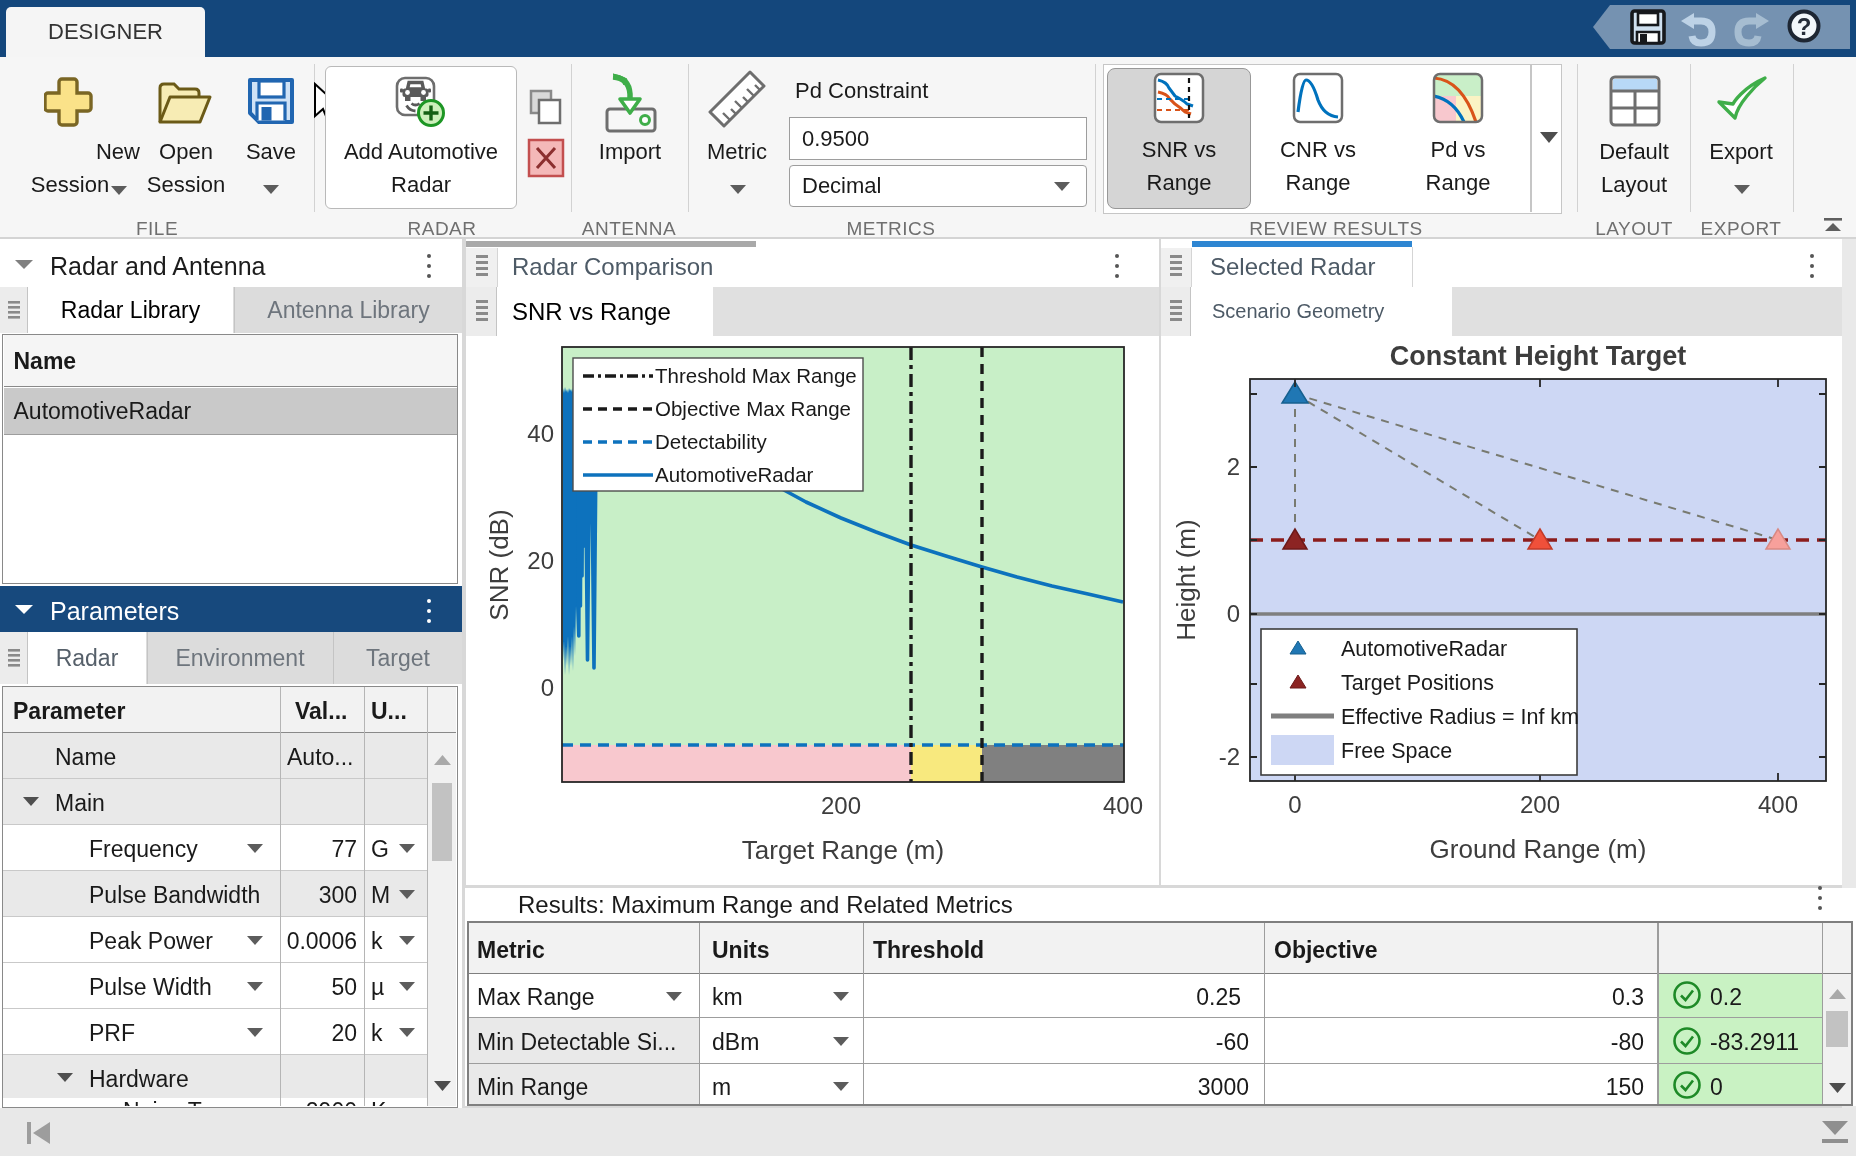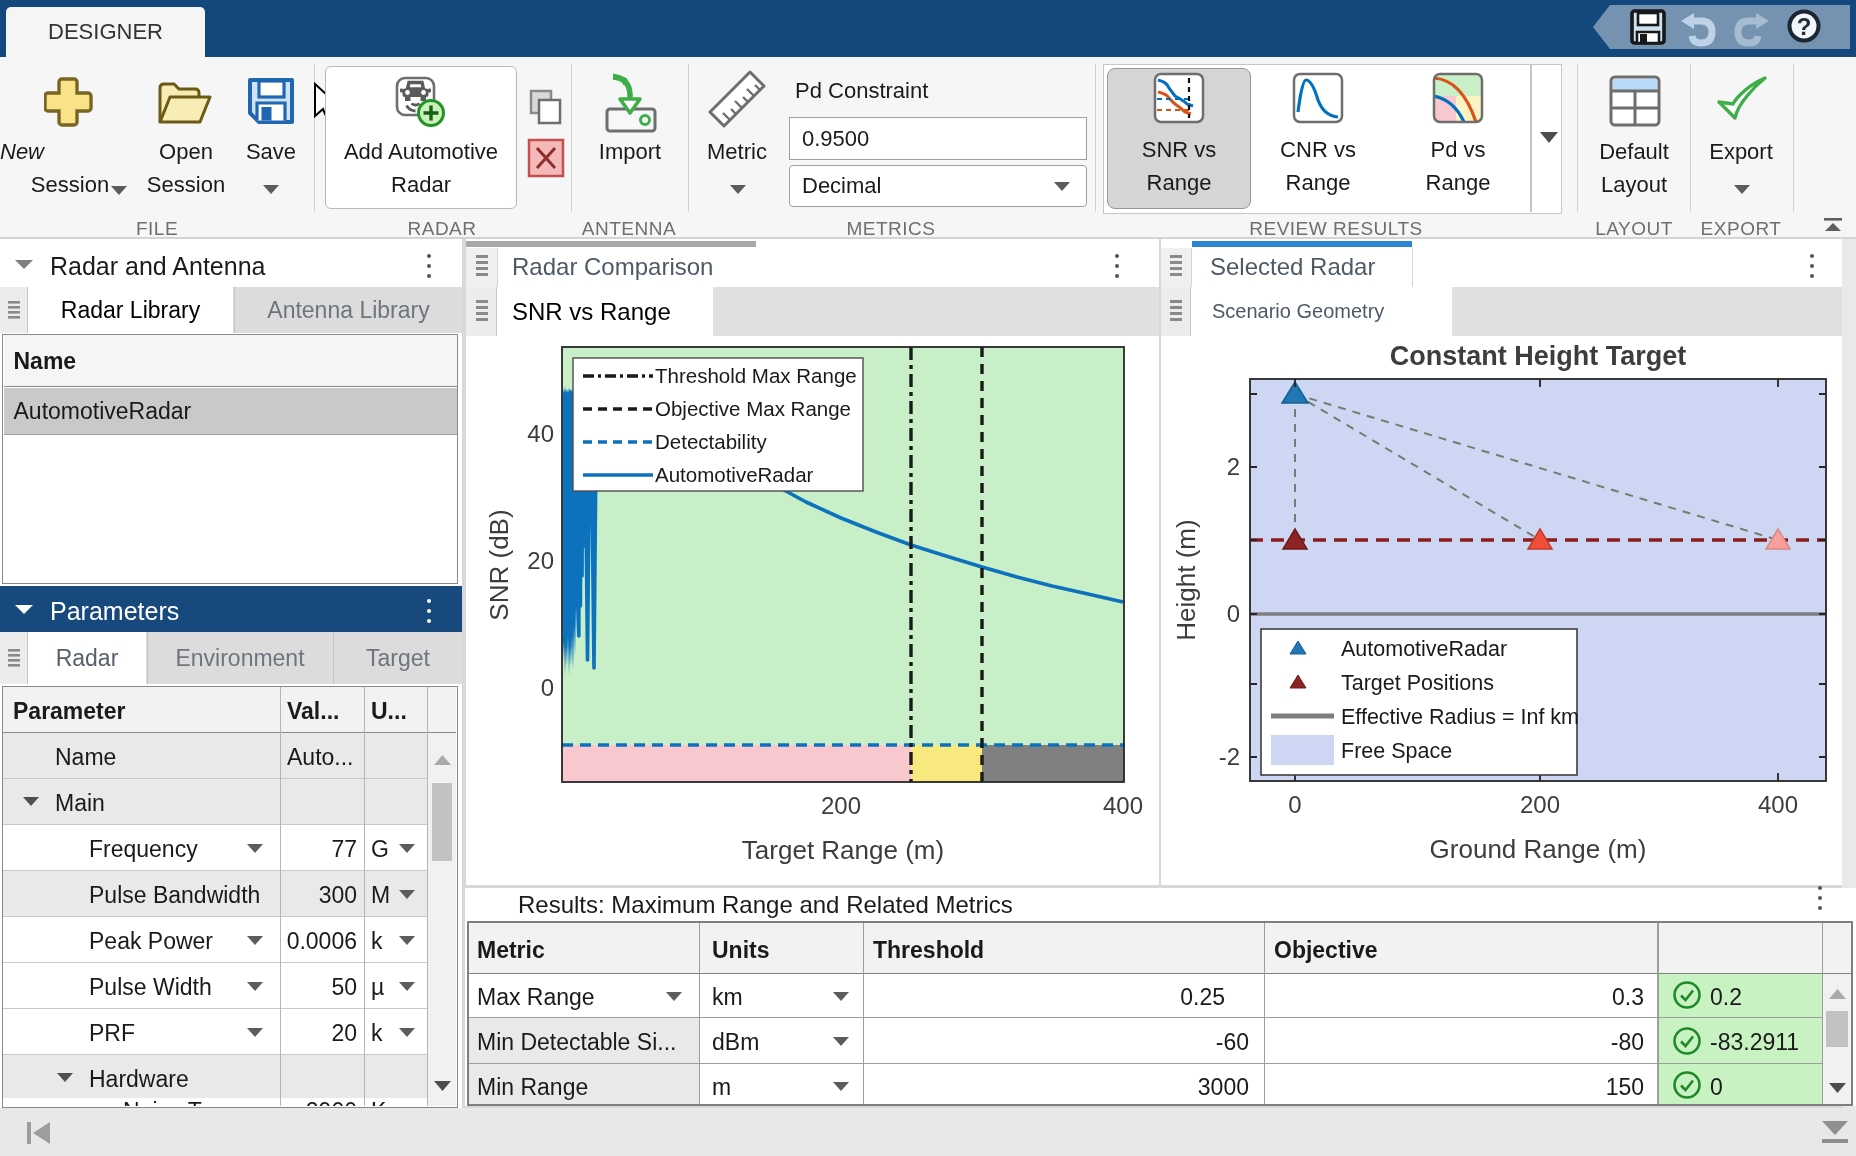--- a/index.html
+++ b/index.html
@@ -58,21 +58,21 @@
 <div class="abs seclbl" style="left:342px;top:218px;width:200px;text-align:center;">RADAR</div>
 <div class="abs seclbl" style="left:529px;top:218px;width:200px;text-align:center;">ANTENNA</div>
 <div class="abs seclbl" style="left:791px;top:218px;width:200px;text-align:center;">METRICS</div>
 <div class="abs seclbl" style="left:1236px;top:218px;width:200px;text-align:center;">REVIEW RESULTS</div>
 <div class="abs seclbl" style="left:1534px;top:218px;width:200px;text-align:center;">LAYOUT</div>
 <div class="abs seclbl" style="left:1641px;top:218px;width:200px;text-align:center;">EXPORT</div>
 
 <svg class="abs" style="left:44px;top:75px;" width="52" height="56" viewBox="0 0 52 56">
   <path d="M18 4 h12 a3 3 0 0 1 3 3 v11 h11 a3 3 0 0 1 3 3 v12 a3 3 0 0 1 -3 3 h-11 v11 a3 3 0 0 1 -3 3 h-12 a3 3 0 0 1 -3 -3 v-11 h-11 a3 3 0 0 1 -3 -3 v-12 a3 3 0 0 1 3 -3 h11 v-11 a3 3 0 0 1 3 -3 z" fill="#fae289" stroke="#7a6624" stroke-width="3.4"></path>
 </svg>
-<div class="abs lbl" style="left:0px;top:141px;width:140px;text-align:left;font-style:italic;">New</div>
+<div class="abs lbl" style="left:0px;top:141px;width:140px;text-align:right;">New</div>
 <div class="abs lbl" style="left:0px;top:174px;width:140px;text-align:center;">Session</div>
 <svg class="abs" style="left:110px;top:184px;" width="18" height="12">
     <polygon points="1,2 17,2 9,11" fill="#5c5c5c"></polygon>
   </svg>
 
 <svg class="abs" style="left:157px;top:80px;" width="58" height="46" viewBox="0 0 58 46">
   <path d="M3 42 L3 8 Q3 4 7 4 L17 4 L22 9 L38 9 Q42 9 42 13 L42 17" fill="#f7ecb4" stroke="#6b5a17" stroke-width="3"></path>
   <path d="M3 42 L13 17 L53 17 L43 42 Z" fill="#f7ecb4" stroke="#6b5a17" stroke-width="3" stroke-linejoin="round"></path>
 </svg>
 <div class="abs lbl" style="left:116px;top:141px;width:140px;text-align:center;">Open</div>
@@ -280,21 +280,21 @@
 <div class="abs" style="left:28px;top:632px;width:118px;height:53px;background:#ffffff;"></div>
 <div class="abs" style="left:28px;top:632px;width:118px;height:52px;line-height:52px;text-align:center;font-size:23px;color:#56606a;">Radar</div>
 <div class="abs" style="left:147px;top:632px;width:185px;height:52px;line-height:52px;text-align:center;font-size:23px;color:#6e757d;border-left:1px solid #c4c4c4;box-sizing:border-box;">Environment</div>
 <div class="abs" style="left:333px;top:632px;width:129px;height:52px;line-height:52px;text-align:center;font-size:23px;color:#6e757d;border-left:1px solid #c4c4c4;box-sizing:border-box;">Target</div>
 
 <div class="abs" style="left:2px;top:686px;width:456px;height:422px;background:#fff;border:1.5px solid #898989;border-bottom:1.5px solid #898989;box-sizing:border-box;overflow:hidden;">
   <div style="position:relative;width:453px;height:419px;font-size:23px;color:#1a1a1a;">
 
     <div class="abs" style="left:0;top:0;width:453px;height:46px;background:#f2f2f2;border-bottom:1.5px solid #898989;box-sizing:border-box;"></div>
     <div class="abs" style="left:10px;top:11px;font-weight:bold;">Parameter</div>
-    <div class="abs" style="left:284px;top:11px;font-weight:bold;">Val...</div>
+    <div class="abs" style="left:292px;top:11px;font-weight:bold;">Val...</div>
     <div class="abs" style="left:368px;top:11px;font-weight:bold;">U...</div>
 
     <div class="abs" style="left:0;top:46px;width:453px;height:46px;background:#e9e9e9;border-bottom:1px solid #c9c9c9;box-sizing:border-box;"></div>
     <div class="abs" style="left:52px;top:57px;">Name</div>
     <div class="abs" style="left:284px;top:57px;">Auto...</div>
     <div class="abs" style="left:0;top:92px;width:453px;height:46px;background:#e9e9e9;border-bottom:1px solid #c9c9c9;box-sizing:border-box;"></div>
     <svg class="abs" style="left:18px;top:107px;" width="20" height="14">
         <polygon points="2,3 18,3 10,12" fill="#4f4f4f"></polygon>
       </svg>
     <div class="abs" style="left:52px;top:103px;">Main</div>
@@ -550,21 +550,21 @@
 
     <div class="abs" style="left:0;top:51px;width:1382px;height:44px;border-bottom:1px solid #9d9d9d;box-sizing:border-box;"></div>
     <div class="abs" style="left:8px;top:61px;">Max Range</div>
     <svg class="abs" style="left:196px;top:67px;" width="18" height="12">
         <polygon points="1,2 17,2 9,11" fill="#5c5c5c"></polygon>
       </svg>
     <div class="abs" style="left:243px;top:61px;">km</div>
     <svg class="abs" style="left:363px;top:67px;" width="18" height="12">
         <polygon points="1,2 17,2 9,11" fill="#5c5c5c"></polygon>
       </svg>
-    <div class="abs" style="left:556px;top:61px;width:200px;text-align:right;">0.25</div>
+    <div class="abs" style="left:572px;top:61px;width:200px;text-align:right;">0.25</div>
     <div class="abs" style="left:975px;top:61px;width:200px;text-align:right;">0.3</div>
     <div class="abs" style="left:1190px;top:51px;width:163px;height:43px;background:#c9f2c3;"></div>
     <svg class="abs" style="left:1203px;top:57px;" width="30" height="30" viewBox="0 0 30 30">
       <circle cx="15" cy="15" r="12.5" fill="none" stroke="#1e8a27" stroke-width="2.6"></circle>
       <path d="M9 15.5 L13.5 20 L21 10.5" fill="none" stroke="#1e8a27" stroke-width="2.6"></path>
     </svg>
     <div class="abs" style="left:1241px;top:61px;">0.2</div>
 
     <div class="abs" style="left:0;top:95px;width:1382px;height:46px;border-bottom:1px solid #9d9d9d;box-sizing:border-box;"></div>
     <div class="abs" style="left:0;top:95px;width:230px;height:45px;background:#e9e9e9;"></div>

